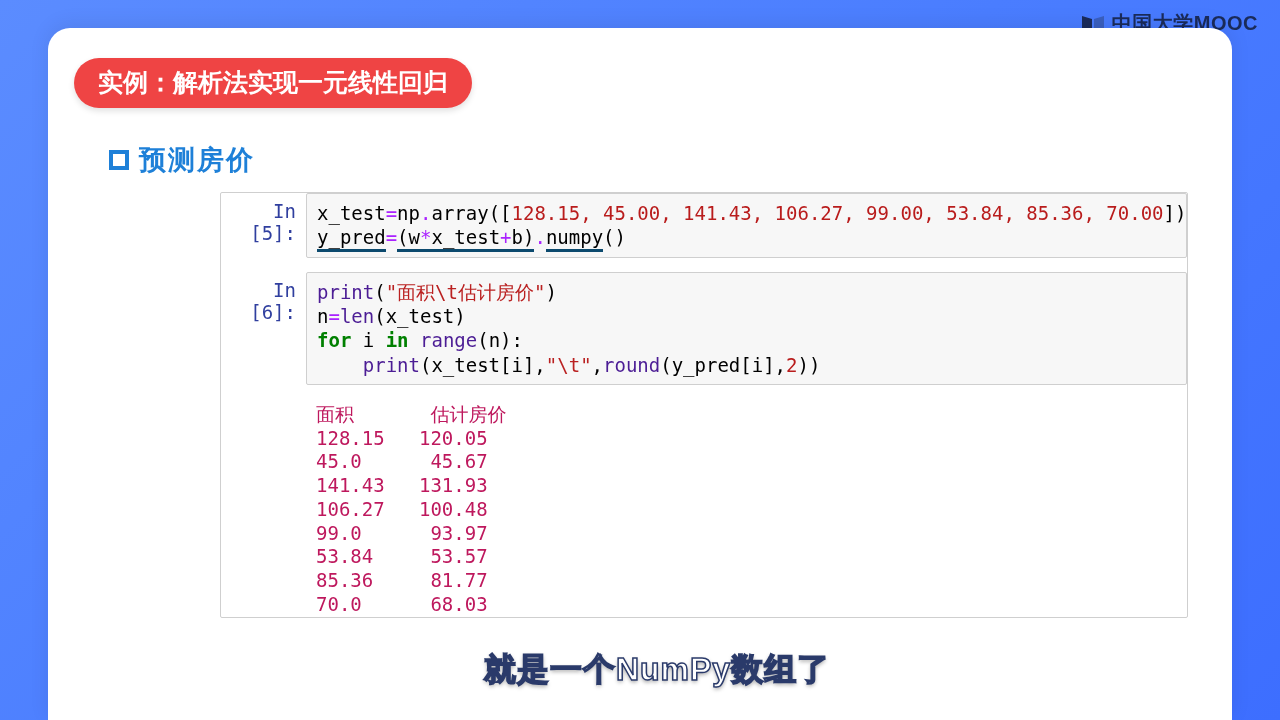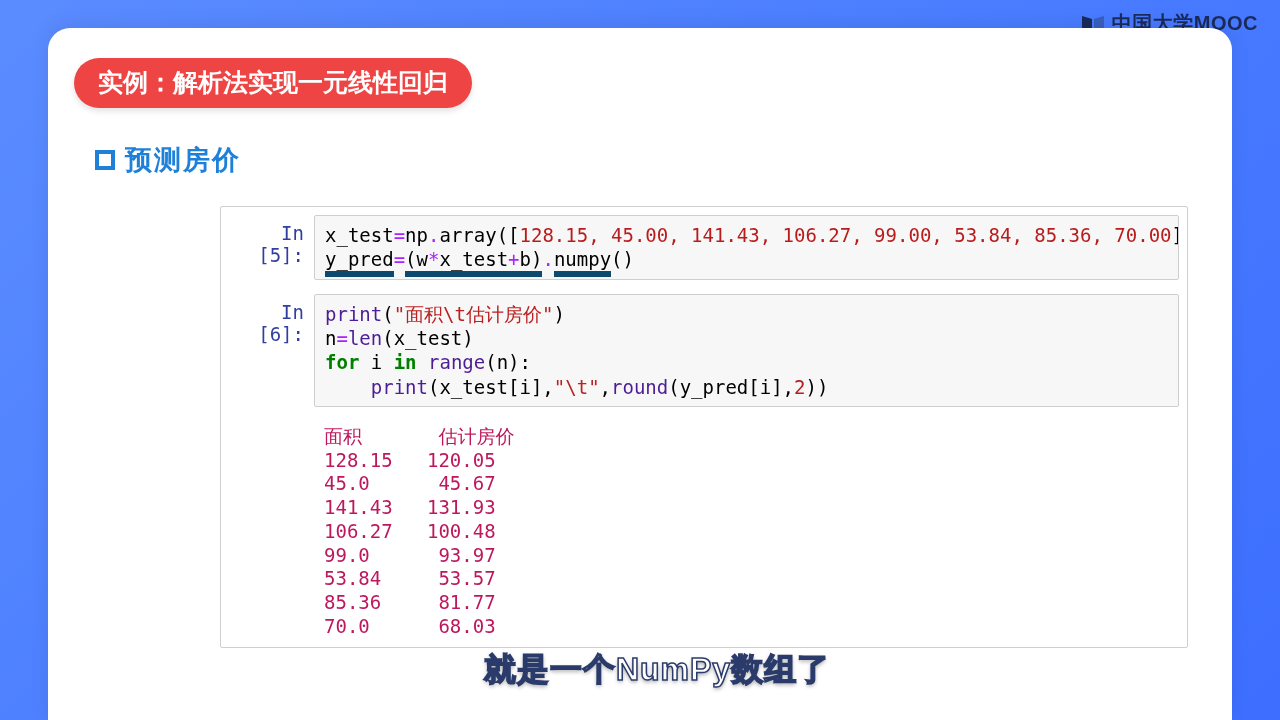--- a/index.html
+++ b/index.html
@@ -54,39 +54,38 @@
   padding: 8px 24px 9px 24px;
   border-radius: 999px;
   box-shadow: 0 3px 6px rgba(0,0,0,0.12);
   margin-left: 4px;
 }
 .section {
   display: flex;
   align-items: center;
   gap: 10px;
   margin-top: 34px;
-  margin-left: 25px;
+  margin-left: 39px;
 }
 .bullet {
   width: 20px;
   height: 20px;
   border: 4px solid #1e80d8;
   box-sizing: border-box;
 }
 .section-title {
   color: #1e80d8;
   font-size: 27px;
   font-weight: 800;
   letter-spacing: 2px;
 }
 .notebook {
-  margin: 28px 22px 0 150px;
+  margin: 14px 22px 0 150px;
   border: 1px solid #cfcfcf;
   border-radius: 2px;
-  padding: 8px;
   box-sizing: border-box;
 }
 .cell {
   display: flex;
   align-items: flex-start;
   margin-bottom: 14px;
 }
 .cell:last-child { margin-bottom: 0; }
 .prompt {
   width: 85px;
@@ -120,21 +119,21 @@
   white-space: pre;
   color: #be185d;
 }
 .tk-op { color: #aa22ff; }
 .tk-num { color: #b91c1c; }
 .tk-kw { color: #008000; font-weight: bold; }
 .tk-builtin { color: #4c1d95; }
 .tk-str { color: #ba2121; }
 .tk-name { color: #000; }
 .underline-red {
-  border-bottom: 6px solid #0c4a6e;
+  border-bottom: 3px solid #0c4a6e;
   padding-bottom: 1px;
 }
 .subtitle {
   position: absolute;
   left: 12px;
   right: 0;
   bottom: 28px;
   text-align: center;
   font-size: 32px;
   font-weight: 800;

